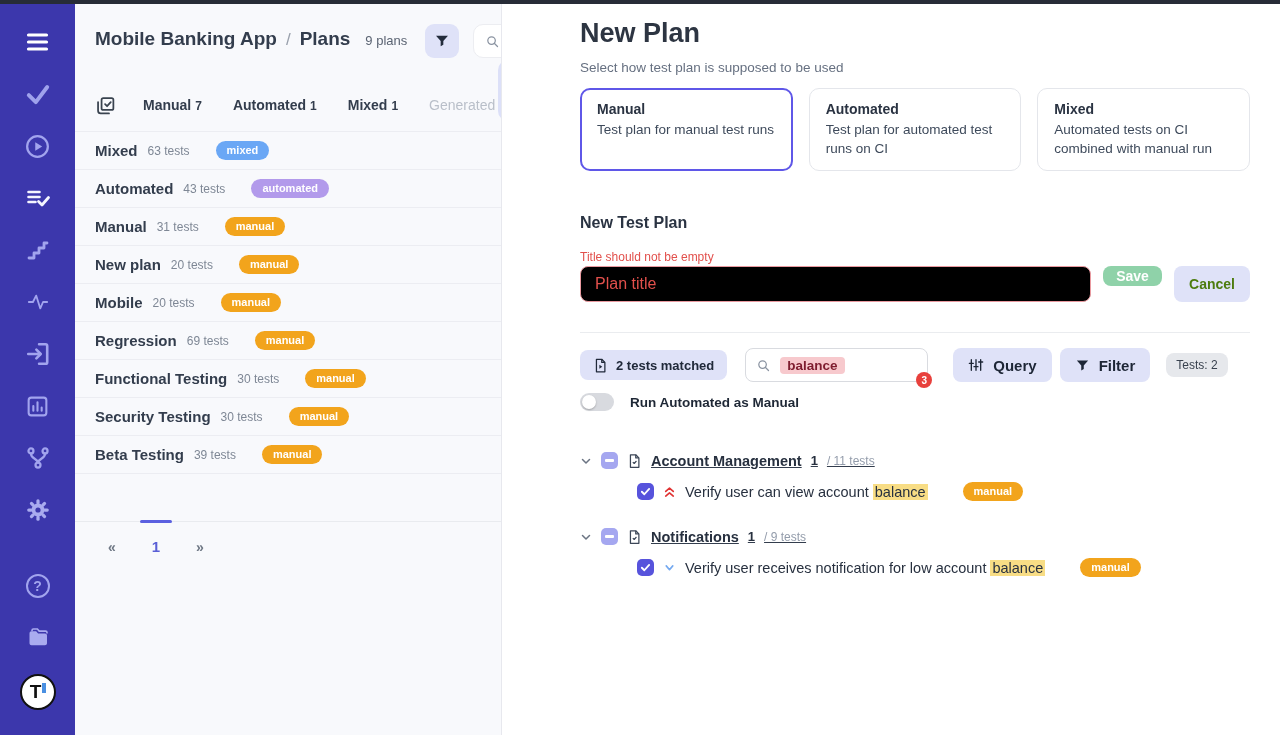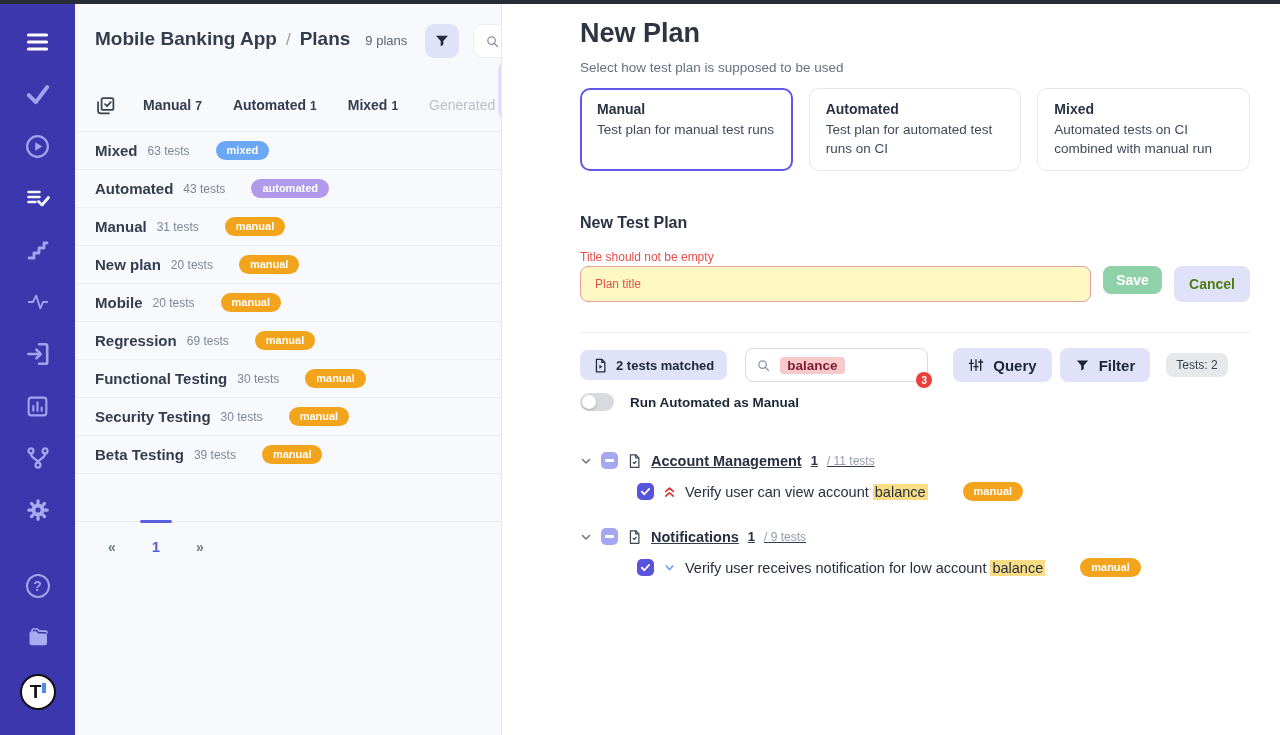--- a/index.html
+++ b/index.html
@@ -76,25 +76,25 @@
   .cards { position:absolute; left:25px; top:88px; width:670px; display:flex; gap:16px; }
   .card { flex:1; height:83px; border:1px solid #E4E6EB; border-radius:10px; background:#fff; padding:12px 16px; cursor:pointer; }
   .card.selected { border:2px solid #5F57E8; padding:11px 15px; }
   .card-title { font-size:14px; font-weight:700; color:#2A3342; margin-bottom:4px; }
   .card-desc { font-size:13.5px; color:#3E4A5B; line-height:1.4; }
 
   .form-heading { position:absolute; left:25px; top:214px; font-size:16px; font-weight:700; color:#2A3342;text-align:center; }
   .form-error { position:absolute; left:25px; top:250px; font-size:12px; color:#E2504C; }
   .form-row { position:absolute; left:25px; top:266px; display:flex; }
   .title-input { width:511px; height:36px; border:1px solid #EA9AA0; border-radius:8px; padding:0 14px;
-                 font-size:12px; color:#E2504C; outline:none; background:#fef9c3; font-family:"Liberation Sans",sans-serif; }
+                 font-size:16px; color:#E2504C; outline:none; background:#000000; font-family:"Liberation Sans",sans-serif; }
   .title-input::placeholder { color:#E2504C; }
   .btn { border:none; border-radius:8px; font-size:14px; font-weight:700; cursor:pointer;
          font-family:"Liberation Sans",sans-serif; }
-  .btn-save { margin-left:12px; width:59px; height:28px; background:#8FD2A9; color:#fff; }
+  .btn-save { margin-left:12px; width:59px; height:20px; background:#8FD2A9; color:#fff; }
   .btn-cancel { margin-left:12px; width:76px; height:36px; background:#DFE2F8; color:#4d7c0f; }
 
   .hr { position:absolute; left:25px; top:332px; width:670px; border-top:1px solid #EAECEF; }
 
   .toolbar { position:absolute; left:25px; top:348px; display:flex; align-items:center; height:34px; }
   .btn-matched { height:30px; padding:0 13px; background:#DFE2F8; border:none; border-radius:8px;
                  display:flex; align-items:center; gap:8px; font-size:13px; font-weight:700; color:#20293A; cursor:pointer;
                  font-family:"Liberation Sans",sans-serif; }
   .searchbox { position:relative; margin-left:18px; width:183px; height:34px; border:1px solid #D9DBE0;
                border-radius:8px; background:#fff; display:flex; align-items:center; padding:0 10px; gap:9px; cursor:text; }

